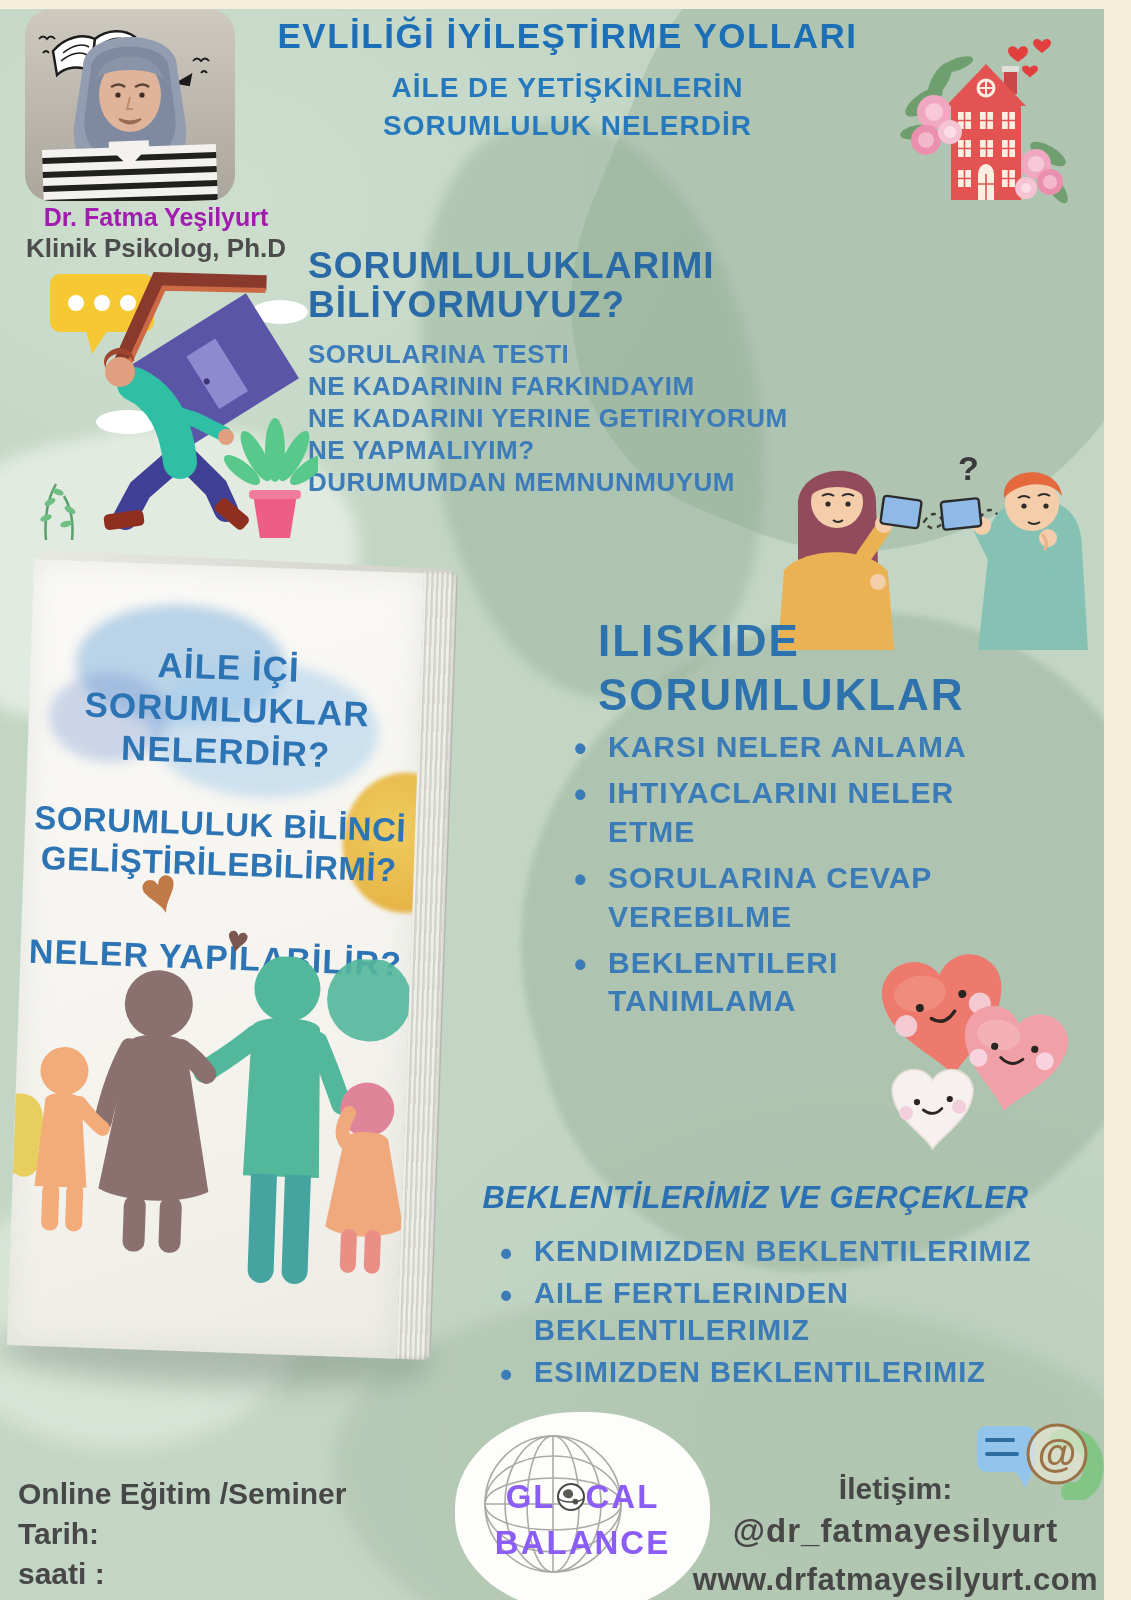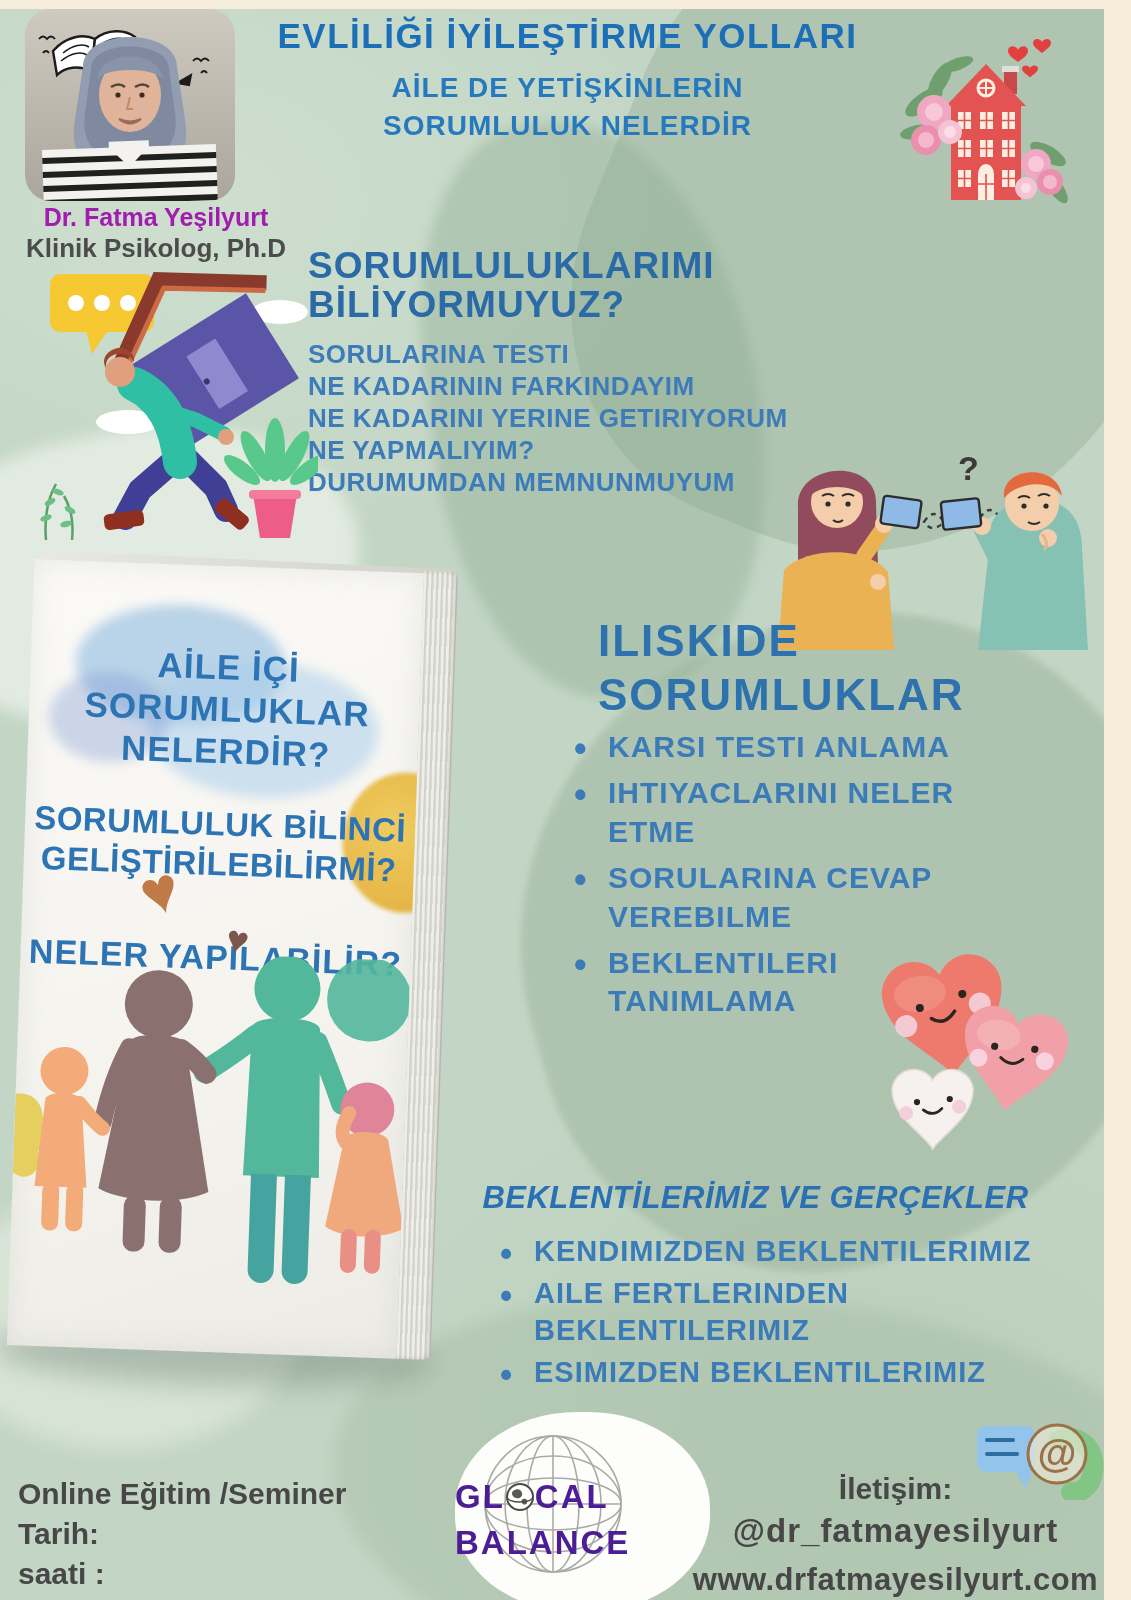--- a/index.html
+++ b/index.html
@@ -80,21 +80,21 @@
   .mh1{left:118px;top:290px;font-size:64px;color:#c07a48;transform:rotate(-18deg);}
   .mh2{left:205px;top:352px;font-size:38px;color:#7a564e;transform:rotate(10deg);}
   .family-svg{position:absolute;left:0;top:388px;width:390px;height:360px;z-index:3;}
 
   
   .event-info{left:18px;top:1476px;font-weight:bold;color:#474747;font-size:30px;line-height:1.2;}
   .event-info .l2{margin-top:4px;} .event-info .l3{margin-top:4px;}
 
   .logo-blob{left:455px;top:1412px;width:255px;height:200px;background:#fdfdfc;border-radius:48%;z-index:6;}
   .logo-globe{position:absolute;left:8px;top:12px;opacity:.75;}
-  .logo-line{position:absolute;width:100%;text-align:left;font-weight:bold;color:#4c1d95;font-size:33px;letter-spacing:2px;}
+  .logo-line{position:absolute;width:100%;text-align:center;font-weight:bold;color:#8b5cf6;font-size:33px;letter-spacing:2px;}
   .ll1{top:66px;} .ll2{top:112px;}
   .globe-o{display:inline-block;vertical-align:-4px;}
 
   .contact-icons{left:975px;top:1414px;z-index:6;}
   .contact-block{left:668px;top:1472px;width:455px;text-align:center;font-weight:bold;color:#474747;z-index:6;}
   .contact-label{font-size:30px;}
   .contact-insta{font-size:33px;letter-spacing:1px;margin-top:6px;}
   .contact-web{font-size:31px;letter-spacing:.5px;margin-top:12px;}
 </style>
 </head>
@@ -382,21 +382,21 @@
         </g>
       </svg>
     </div>
   </div>
 
   <div class="abs rel-heading">
     <div>ILISKIDE</div>
     <div>SORUMLUKLAR</div>
   </div>
   <ul class="abs blist rel-list">
-    <li>KARSI TESTI ANLAMA</li>
+    <li>KARSI NELER ANLAMA</li>
     <li>IHTIYACLARINI NELER ETME</li>
     <li>SORULARINA CEVAP VEREBILME</li>
     <li>BEKLENTILERI TANIMLAMA</li>
   </ul>
 
   <div class="abs" style="left:856px;top:940px;">
     <svg width="220" height="220" viewBox="0 0 220 220">
       <g transform="translate(8,8) rotate(-8 70 60)">
         <path d="M20 42 A32 32 0 0 1 80 28 A32 32 0 0 1 140 42 C140 84 92 112 80 130 C68 108 20 84 20 42 Z" fill="#ed7a6c"></path>
         <ellipse cx="58" cy="44" rx="26" ry="18" fill="#f29a8e" opacity=".55"></ellipse>

